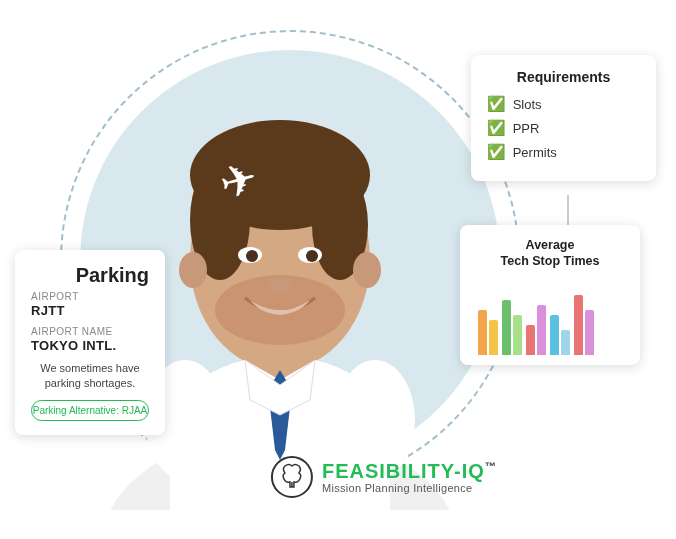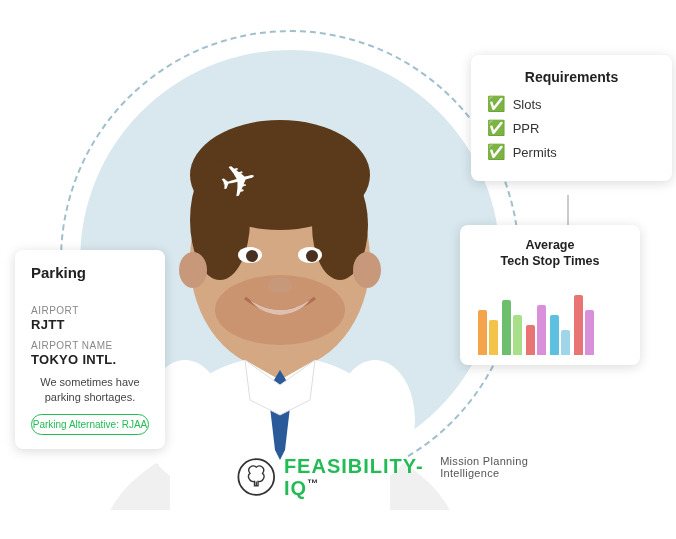--- a/index.html
+++ b/index.html
@@ -57,22 +57,22 @@
       z-index: 10;
       color: white;
       font-size: 44px;
       transform: rotate(-15deg);
     }
 
     
     .requirements-card {
       position: absolute;
       top: 55px;
-      right: 4px;
-      width: 201px;
+      right: 20px;
+      width: 185px;
       background: white;
       border-radius: 8px;
       box-shadow: 0 2px 12px rgba(0,0,0,0.15);
       padding: 14px 16px;
       z-index: 20;
     }
 
     .requirements-card h3 {
       font-size: 14px;
       font-weight: 700;
@@ -166,25 +166,25 @@
       left: 15px;
       width: 150px;
       background: white;
       border-radius: 8px;
       box-shadow: 0 2px 12px rgba(0,0,0,0.15);
       padding: 14px 16px;
       z-index: 20;
     }
 
     .parking-card h3 {
-      font-size: 15px;
+      font-size: 20px;
       font-weight: 700;
       color: #222;
-      margin-bottom: 24px;
-      text-align: left;
+      margin-bottom: 4px;
+      text-align: right;
     }
 
     .parking-label {
       font-size: 10px;
       color: #888;
       letter-spacing: 0.5px;
       text-transform: uppercase;
       margin-bottom: 1px;
     }
 
@@ -229,21 +229,21 @@
       gap: 8px;
     }
 
     .brand-icon {
       width: 44px;
       height: 44px;
     }
 
     .brand-text-container {
       display: flex;
-      flex-direction: row;
+      flex-direction: column;
     }
 
     .brand-name {
       font-size: 20px;
       font-weight: 900;
       color: #222;
       letter-spacing: 1px;
       line-height: 1.1;
     }
 

